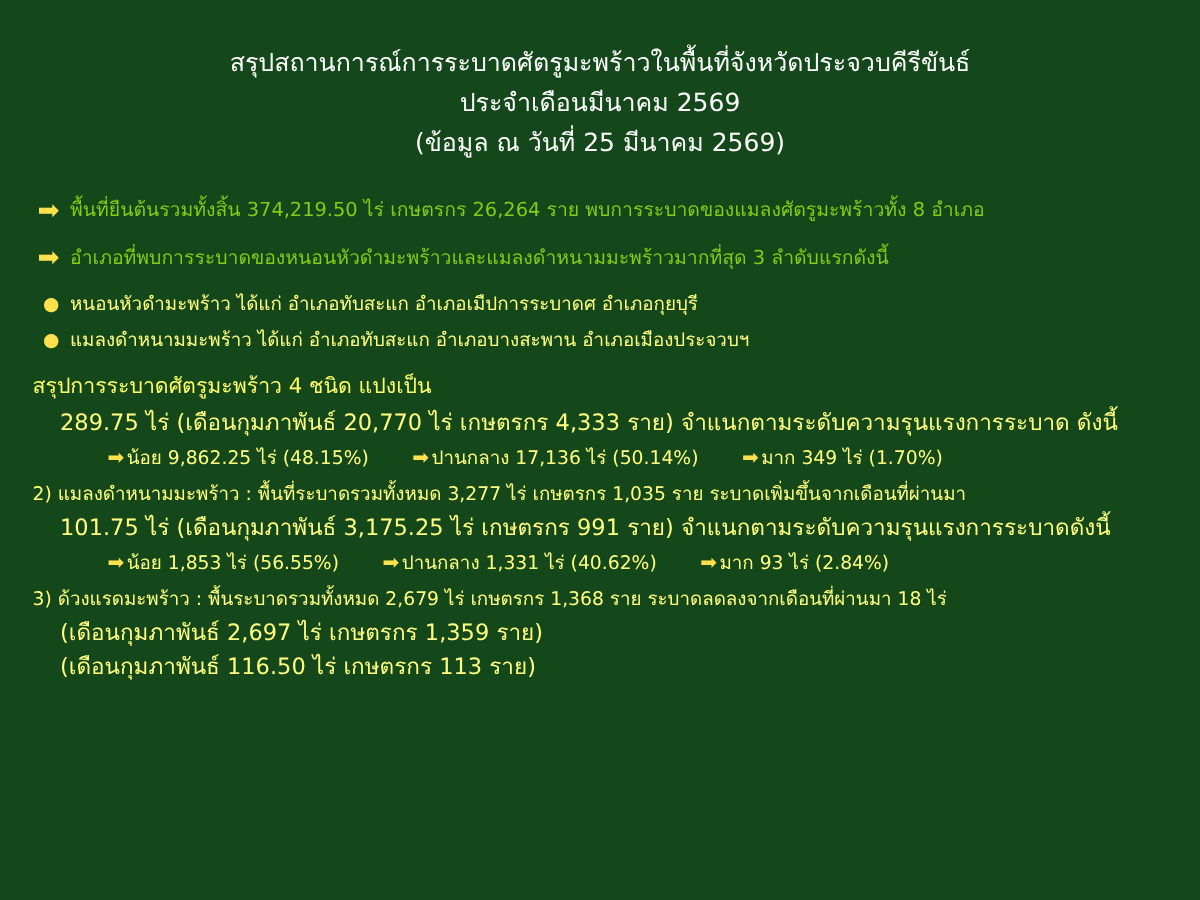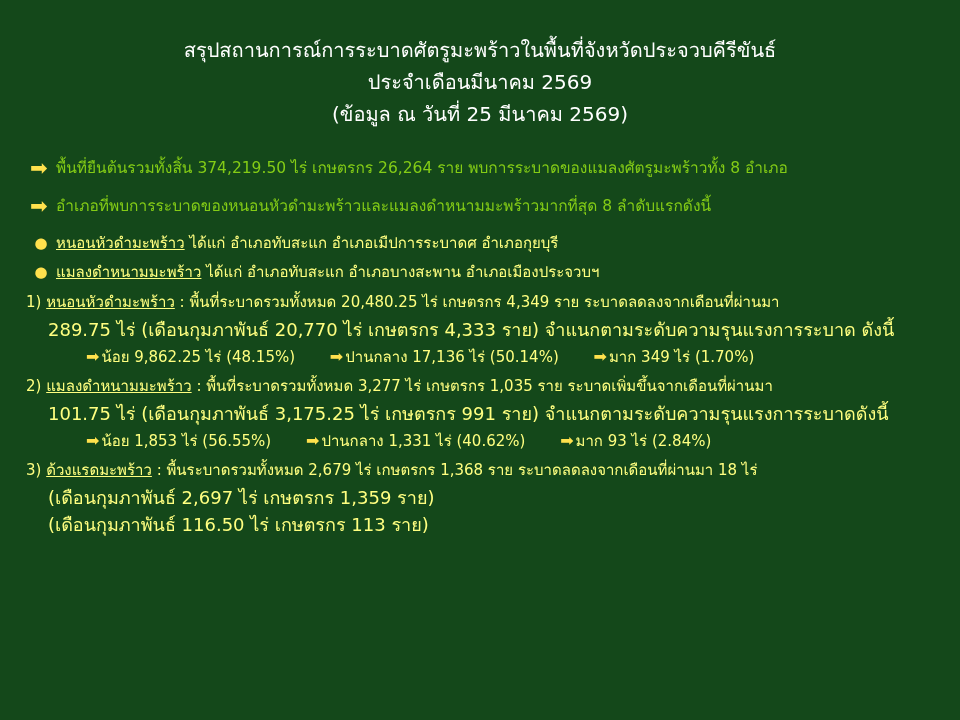--- a/index.html
+++ b/index.html
@@ -75,21 +75,20 @@
     text-align: center;
     box-sizing: border-box;
   }
   .sub-text {
     flex: 1 1 auto;
     font-size: 15px;
     line-height: 23px;
     color: #ffff80;
   }
   .u {
-    text-decoration: underline;
   }
   .section-head {
     margin: 12px 0 4px 0;
     font-size: 17px;
     line-height: 26px;
     color: #ffff66;
   }
   .item {
     margin: 0 0 2px 0;
     font-size: 15px;
@@ -137,39 +136,36 @@
 
   <div class="body-block">
 
     <div class="bullet-row">
       <span class="arrow-glyph">➡</span>
       <span class="bullet-text">พื้นที่ยืนต้นรวมทั้งสิ้น 374,219.50 ไร่ เกษตรกร 26,264 ราย พบการระบาดของแมลงศัตรูมะพร้าวทั้ง 8 อำเภอ</span>
     </div>
 
     <div class="bullet-row">
       <span class="arrow-glyph">➡</span>
-      <span class="bullet-text">อำเภอที่พบการระบาดของหนอนหัวดำมะพร้าวและแมลงดำหนามมะพร้าวมากที่สุด 8 ลำดับแรกดังนี้</span>
+      <span class="bullet-text">อำเภอที่พบการระบาดของหนอนหัวดำมะพร้าวและแมลงดำหนามมะพร้าวมากที่สุด 3 ลำดับแรกดังนี้</span>
     </div>
 
     <ul class="sub-list">
       <li class="sub-row">
         <span class="dot-glyph">●</span>
         <span class="sub-text"><span class="u">หนอนหัวดำมะพร้าว</span><span> ได้แก่ อำเภอทับสะแก อำเภอเมืปการระบาดศ อำเภอกุยบุรี</span></span>
       </li>
       <li class="sub-row">
         <span class="dot-glyph">●</span>
         <span class="sub-text"><span class="u">แมลงดำหนามมะพร้าว</span><span> ได้แก่ อำเภอทับสะแก อำเภอบางสะพาน อำเภอเมืองประจวบฯ</span></span>
       </li>
     </ul>
 
+    <div class="section-head">สรุปการระบาดศัตรูมะพร้าว 4 ชนิด แปงเป็น</div>
 
-    <div class="item">
-      <span>1)</span>
-      <span class="u">หนอนหัวดำมะพร้าว</span><span class="lead"> : พื้นที่ระบาดรวมทั้งหมด 20,480.25 ไร่ เกษตรกร 4,349 ราย ระบาดลดลงจากเดือนที่ผ่านมา</span>
-    </div>
     <div class="cont">289.75 ไร่ (เดือนกุมภาพันธ์ 20,770 ไร่ เกษตรกร 4,333 ราย) จำแนกตามระดับความรุนแรงการระบาด ดังนี้</div>
     <div class="levels">
       <span class="lv-seg"><span class="lv-arrow">➡</span><span>น้อย 9,862.25 ไร่ (48.15%)</span></span>
       <span class="lv-seg"><span class="lv-arrow">➡</span><span>ปานกลาง 17,136 ไร่ (50.14%)</span></span>
       <span class="lv-seg"><span class="lv-arrow">➡</span><span>มาก 349 ไร่ (1.70%)</span></span>
     </div>
 
     <div class="item">
       <span>2)</span>
       <span class="u">แมลงดำหนามมะพร้าว</span><span class="lead"> : พื้นที่ระบาดรวมทั้งหมด 3,277 ไร่ เกษตรกร 1,035 ราย ระบาดเพิ่มขึ้นจากเดือนที่ผ่านมา</span>

